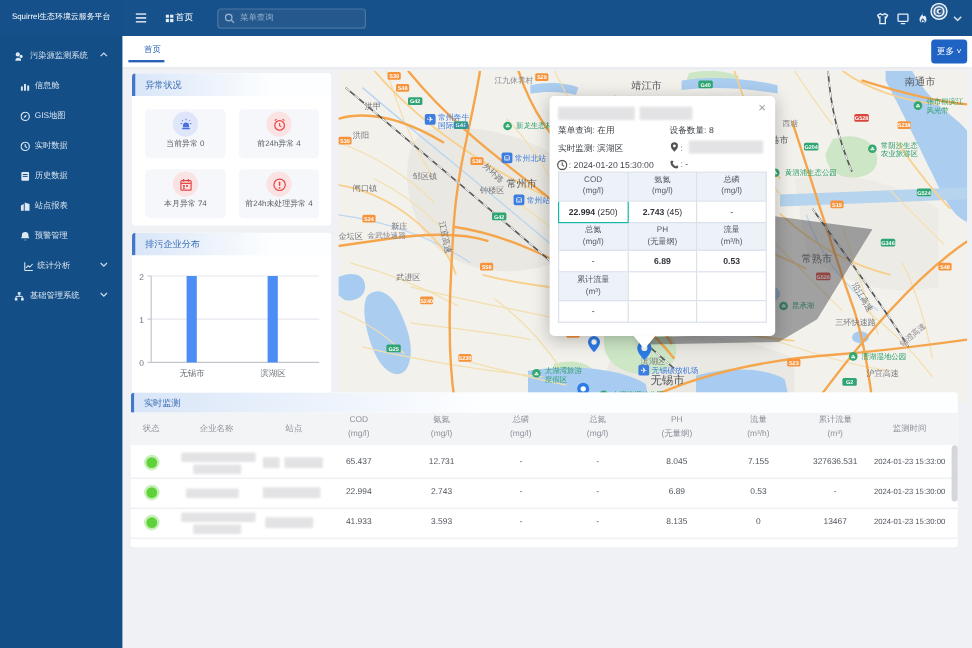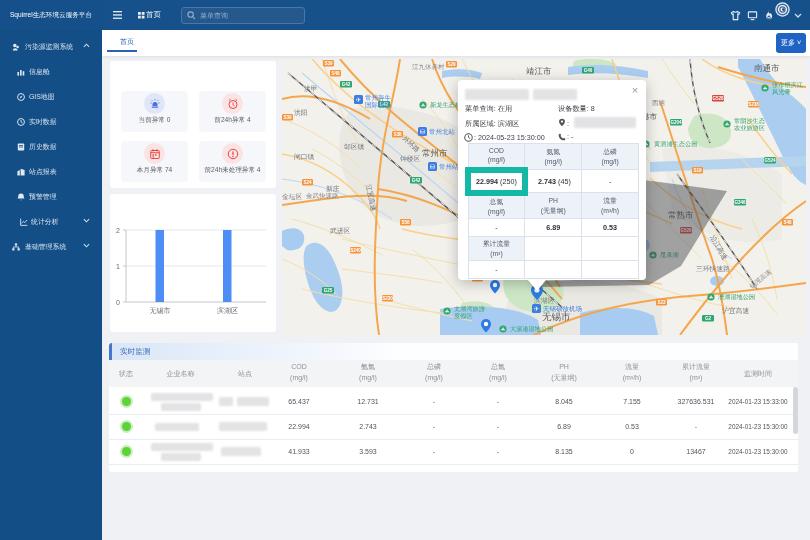--- a/index.html
+++ b/index.html
@@ -150,20 +150,21 @@
     </div>
 </div>
 
 <div id="tabbar">
     <div class="tab">首页</div>
     <div class="tabline"></div>
   </div>
 <div id="morebtn">更多 ˅</div>
 
 <div class="panel" style="left:110px;top:61px;width:166px;height:127px">
+  <div class="ptitle">异常状况</div>
   <div class="card" style="left:11px;top:30px">
     <div class="cico" style="background:#dfe6f9">
       <svg style="position:absolute;left:4.5px;top:4.5px" width="12" height="12" viewBox="0 0 24 24">
           <path d="M12 8a5 5 0 015 5v3H7v-3a5 5 0 015-5z" fill="#4a6fe0"></path>
           <rect x="5.5" y="17" width="13" height="2.6" rx="1.2" fill="#4a6fe0"></rect>
           <g stroke="#4a6fe0" stroke-width="1.6">
             <path d="M12 4.5V2M7 6l-1.7-1.7M17 6l1.7-1.7M5.5 10H3M18.5 10H21"></path>
           </g>
         </svg>
     </div>
@@ -197,20 +198,21 @@
       <svg style="position:absolute;left:4.5px;top:4.5px" width="12" height="12" viewBox="0 0 24 24">
           <circle cx="12" cy="12" r="9.5" fill="none" stroke="#e54545" stroke-width="2"></circle>
           <rect x="10.8" y="6.5" width="2.4" height="7.5" rx="1.2" fill="#e54545"></rect>
           <circle cx="12" cy="17" r="1.5" fill="#e54545"></circle>
         </svg>
     </div>
     <div class="ctx">前24h未处理异常 4</div>
   </div>
 </div>
 <div class="panel" style="left:110px;top:194px;width:166px;height:138px">
+  <div class="ptitle">排污企业分布</div>
   <svg style="position:absolute;left:0;top:19px" width="166" height="119" viewBox="0 0 166 119">
     <line x1="16" y1="17" x2="156" y2="17" stroke="#e4e8ee" stroke-width="1"></line>
     <line x1="16" y1="53" x2="156" y2="53" stroke="#e4e8ee" stroke-width="1"></line>
     <line x1="16" y1="89" x2="156" y2="89" stroke="#c2c7ce" stroke-width="1"></line>
     <line x1="16" y1="17" x2="16" y2="89" stroke="#c2c7ce" stroke-width="1"></line>
     <line x1="13" y1="17" x2="16" y2="17" stroke="#c2c7ce" stroke-width="1"></line>
     <line x1="13" y1="53" x2="16" y2="53" stroke="#c2c7ce" stroke-width="1"></line>
     <line x1="13" y1="89" x2="16" y2="89" stroke="#c2c7ce" stroke-width="1"></line>
     <rect x="45.5" y="17" width="8.5" height="72" fill="#4c8df6"></rect>
     <rect x="113" y="17" width="8.5" height="72" fill="#4c8df6"></rect>
@@ -495,45 +497,45 @@
 
   <path d="M362 121 L445 132 L399 207 L367 226 L257 228 L259 222 L362 219z" fill="#44464c" opacity="0.47"></path>
 </svg>
 
 <div class="abs" style="left:458px;top:80px;width:188px;height:200px;background:#fff;border-radius:4px;box-shadow:0 3px 14px rgba(0,0,0,0.25);z-index:10">
   <div class="abs" style="left:171px;top:4px;width:12px;height:12px;color:#999;font-size:11px;line-height:12px;text-align:center">×</div>
   <div class="blur" style="left:7px;top:9px;width:64px;height:11px"></div>
   <div class="blur" style="left:75px;top:9px;width:44px;height:11px"></div>
   <div class="abs" style="left:7px;top:24px;font-size:7.2px;color:#3f4248">菜单查询: 在用</div>
   <div class="abs" style="left:100px;top:24px;font-size:7.2px;color:#3f4248">设备数量: 8</div>
-  <div class="abs" style="left:7px;top:39px;font-size:7.2px;color:#3f4248">所属区域: 滨湖区</div>
+  <div class="abs" style="left:7px;top:39px;font-size:7.2px;color:#3f4248">实时监测: 滨湖区</div>
   <svg class="abs" style="left:100px;top:38px" width="8" height="9" viewBox="0 0 12 14">
       <path d="M6 1a4.6 4.6 0 014.6 4.6C10.6 9 6 13 6 13S1.4 9 1.4 5.6A4.6 4.6 0 016 1z" fill="#555"></path>
       <circle cx="6" cy="5.6" r="1.8" fill="#fff"></circle>
     </svg>
   <div class="abs" style="left:109px;top:39px;font-size:7.2px;color:#3f4248">: </div>
   <div class="blur" style="left:116px;top:37px;width:62px;height:11px"></div>
   <svg class="abs" style="left:6px;top:53px" width="9" height="9" viewBox="0 0 12 12">
       <circle cx="6" cy="6" r="5" fill="none" stroke="#555" stroke-width="1.4"></circle>
       <path d="M6 3v3l2.2 1.5" fill="none" stroke="#555" stroke-width="1.2"></path>
     </svg>
-  <div class="abs" style="left:16px;top:53px;font-size:7.2px;color:#3f4248">: 2024-05-23 15:30:00</div>
+  <div class="abs" style="left:16px;top:53px;font-size:7.2px;color:#3f4248">: 2024-01-20 15:30:00</div>
   <svg class="abs" style="left:100px;top:53px" width="8" height="8" viewBox="0 0 12 12">
       <path d="M3 1C2 1 1 2 1 3c0 4.4 3.6 8 8 8 1 0 2-1 2-2L9.5 7 7.8 8.2C6 7.5 4.5 6 3.8 4.2L5 2.5z" fill="#555"></path>
     </svg>
   <div class="abs" style="left:109px;top:52px;font-size:7.2px;color:#3f4248">: -</div>
   <table style="position:absolute;left:7px;top:63px;width:174px;border-collapse:collapse;table-layout:fixed;text-align:center">
     <tbody>
         <tr style="background:#edf1f8">
       <td style="border:1px solid #dbe1eb;font-size:6.8px;color:#555b66;padding:1.5px 0;line-height:1.45">COD<br>(mg/l)</td>
       <td style="border:1px solid #dbe1eb;font-size:6.8px;color:#555b66;padding:1.5px 0;line-height:1.45">氨氮<br>(mg/l)</td>
       <td style="border:1px solid #dbe1eb;font-size:6.8px;color:#555b66;padding:1.5px 0;line-height:1.45">总磷<br>(mg/l)</td>
     </tr>
     <tr>
-      <td style="border:6px solid #14b8a6;font-size:7.2px;color:#2e3136;padding:4px 0"><b>22.994</b> (250)</td>
+      <td style="border:1px solid #14b8a6;font-size:7.2px;color:#2e3136;padding:4px 0"><b>22.994</b> (250)</td>
       <td style="border:1px solid #dbe1eb;font-size:7.2px;color:#2e3136;padding:4px 0"><b>2.743</b> (45)</td>
       <td style="border:1px solid #dbe1eb;font-size:7.2px;color:#2e3136;padding:4px 0">-</td>
     </tr>
     <tr style="background:#edf1f8">
       <td style="border:1px solid #dbe1eb;font-size:6.8px;color:#555b66;padding:1.5px 0;line-height:1.45">总氮<br>(mg/l)</td>
       <td style="border:1px solid #dbe1eb;font-size:6.8px;color:#555b66;padding:1.5px 0;line-height:1.45">PH<br>(无量纲)</td>
       <td style="border:1px solid #dbe1eb;font-size:6.8px;color:#555b66;padding:1.5px 0;line-height:1.45">流量<br>(m³/h)</td>
     </tr>
     <tr>
       <td style="border:1px solid #dbe1eb;font-size:7.2px;color:#2e3136;padding:4px 0">-</td>
@@ -548,21 +550,21 @@
     <tr>
       <td style="border:1px solid #dbe1eb;font-size:7.2px;color:#2e3136;padding:4px 0">-</td>
       <td style="border:1px solid #dbe1eb"></td>
       <td style="border:1px solid #dbe1eb"></td>
     </tr>
   </tbody>
     </table>
   <div class="abs" style="left:70px;top:199.5px;width:0;height:0;border-left:9px solid transparent;border-right:9px solid transparent;border-top:11px solid #fff;filter:drop-shadow(0 2px 2px rgba(0,0,0,0.12))"></div>
 </div>
 
-<div class="panel" style="left:109px;top:343px;width:689px;height:129px;border-radius:2px">
+<div class="panel" style="left:109px;top:327px;width:689px;height:129px;border-radius:2px">
   <div class="ptitle" style="height:17px;line-height:17px;background:linear-gradient(90deg,#d9e6f8,#fdfeff 42%)">实时监测</div>
   <div class="abs" style="left:0;top:17px;width:689px;height:27px;background:#f3f4f6"></div>
   <div class="hcell" style="left:0px;top:26px;width:34px">状态</div>
   <div class="hcell" style="left:40px;top:26px;width:63px">企业名称</div>
   <div class="hcell" style="left:108px;top:26px;width:56px">站点</div>
   <div class="hcell" style="left:164px;top:19px;width:52px">COD<br>(mg/l)</div>
   <div class="hcell" style="left:226px;top:19px;width:66px">氨氮<br>(mg/l)</div>
   <div class="hcell" style="left:292px;top:19px;width:66px">总磷<br>(mg/l)</div>
   <div class="hcell" style="left:358px;top:19px;width:62px">总氮<br>(mg/l)</div>
   <div class="hcell" style="left:420px;top:19px;width:70px">PH<br>(无量纲)</div>

